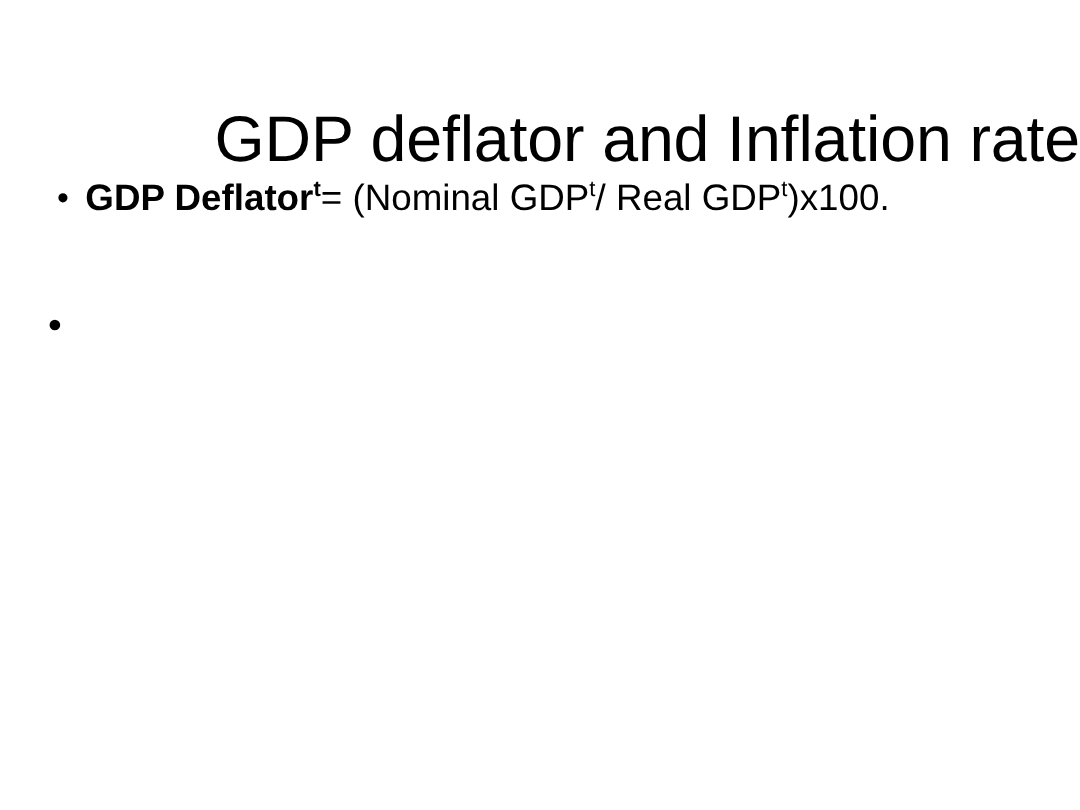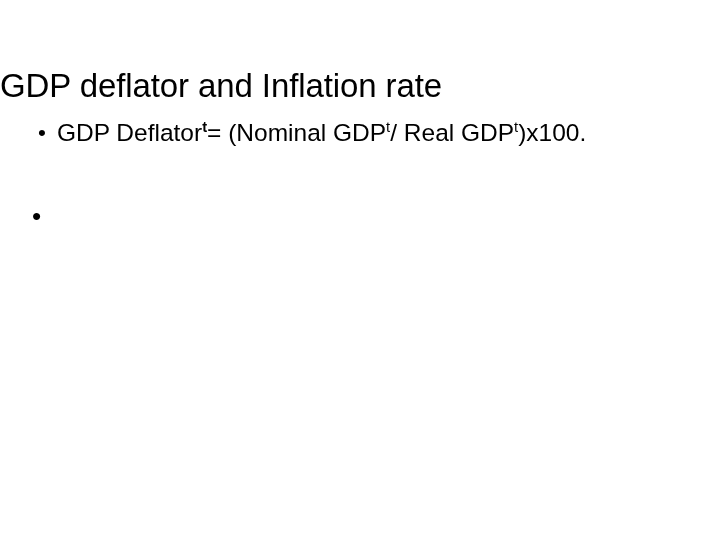--- a/index.html
+++ b/index.html
@@ -23,22 +23,22 @@
     background: #ffffff;
     box-sizing: border-box;
   }
 
   
   .slide-title {
     position: absolute;
     left: 0;
     top: 44px;
     width: 720px;
-    text-align: left;
-    font-size: 33px;
+    text-align: right;
+    font-size: 43px;
     font-weight: 400;
     line-height: 40px;
     letter-spacing: -0.1px;
     color: #000000;
     white-space: nowrap;
   }
 
   
   .body-block {
     position: absolute;
@@ -78,21 +78,21 @@
 
   .bullet-row.line-1 .bullet-marker { margin-right: 11px; }
   .bullet-row.line-2 .bullet-marker { margin-right: 13px; }
 
   .bullet-text {
     flex: 0 1 auto;
     white-space: nowrap;
   }
 
   .b {
-    font-weight: 400;
+    font-weight: 700;
   }
 
   .reg {
     font-weight: 400;
   }
 
   sup.sup {
     font-size: 0.60em;
     vertical-align: super;
     line-height: 0;

